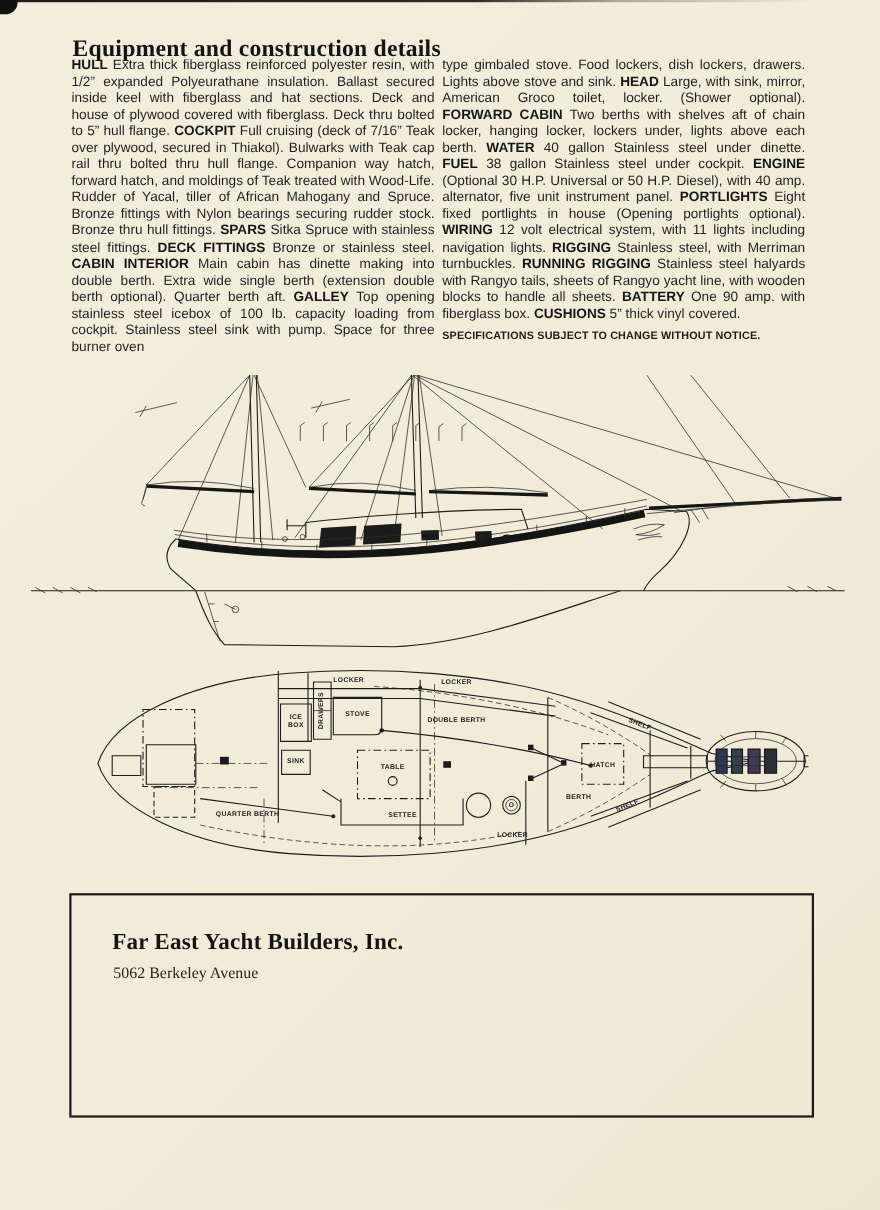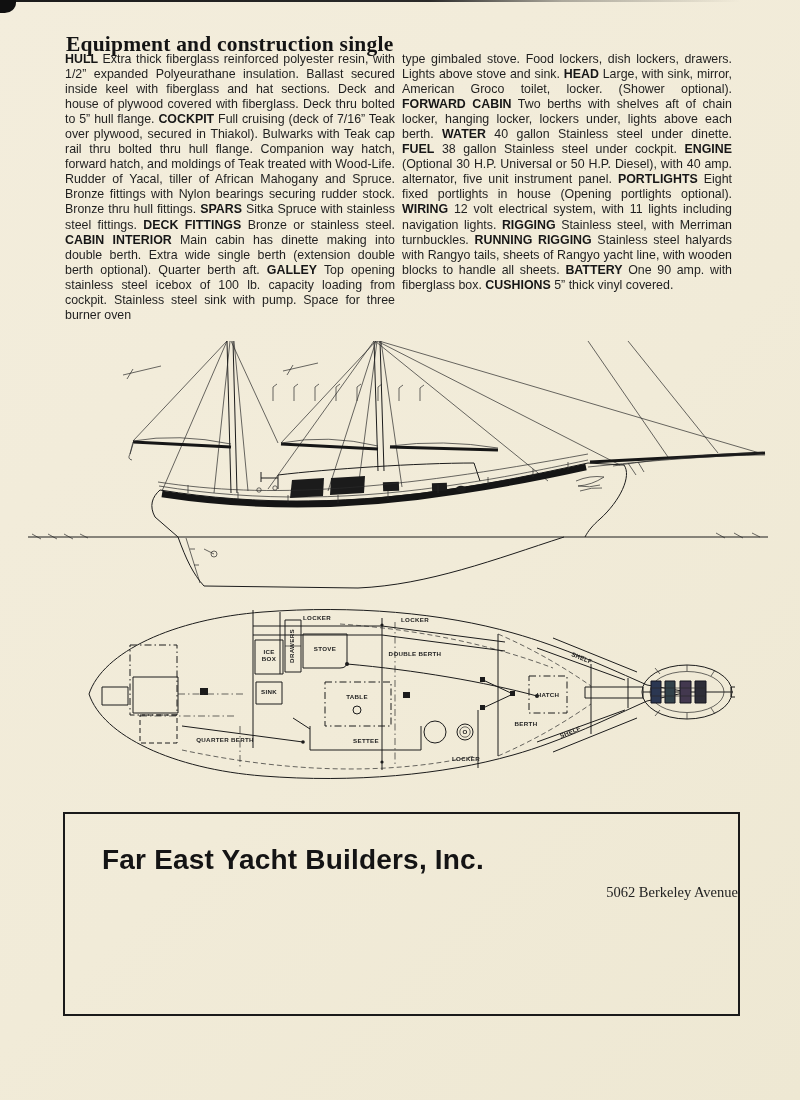--- a/index.html
+++ b/index.html
@@ -31,40 +31,41 @@
   .fill-dk{fill:#1b1b1b;stroke:none;}
   .dash{stroke-dasharray:5 3;}
   .dashdot{stroke-dasharray:7 3 1.5 3;}
   .plabel{font-family:"Liberation Sans",sans-serif;font-size:6.2px;font-weight:bold;fill:#222;
     text-anchor:middle;letter-spacing:.3px;}
   .pub-box{
     position:absolute;left:63px;top:812px;width:673px;height:200px;
     border:2px solid #1a1a1a;background:rgba(255,255,255,0.0);
   }
   .pub-name{
-    margin:30px 0 0 37px;font-family:Liberation Sans, sans-serif;font-weight:bold;
-    font-size:28px;color:#141414;letter-spacing:.2px;
+    margin:30px 0 0 37px;font-family:Liberation Serif, serif;font-weight:bold;
+    font-size:21px;color:#141414;letter-spacing:.2px;
   }
   .pub-addr{margin:6px 0 0 38px;font-family:"Liberation Serif",serif;font-size:14.5px;
-    line-height:20px;color:#222;text-align:right;}
+    line-height:20px;color:#222;}
 </style>
 </head>
 <body>
 
 <div class="scan-topline"></div>
 <div class="scan-corner"></div>
 
-<h1 class="page-title">Equipment and construction single</h1>
+<h1 class="page-title">Equipment and construction details</h1>
 
 <div class="columns">
   <div class="col">
       <p><span class="b">HULL</span><span> Extra thick fiberglass reinforced polyester resin, with 1/2” expanded Polyeurathane insulation. Ballast secured inside keel with fiberglass and hat sections. Deck and house of plywood covered with fiberglass. Deck thru bolted to 5” hull flange. </span><span class="b">COCKPIT</span><span> Full cruising (deck of 7/16” Teak over plywood, secured in Thiakol). Bulwarks with Teak cap rail thru bolted thru hull flange. Companion way hatch, forward hatch, and moldings of Teak treated with Wood-Life. Rudder of Yacal, tiller of African Mahogany and Spruce. Bronze fittings with Nylon bearings securing rudder stock. Bronze thru hull fittings. </span><span class="b">SPARS</span><span> Sitka Spruce with stainless steel fittings. </span><span class="b">DECK FITTINGS</span><span> Bronze or stainless steel. </span><span class="b">CABIN INTERIOR</span><span> Main cabin has dinette making into double berth. Extra wide single berth (extension double berth optional). Quarter berth aft. </span><span class="b">GALLEY</span><span> Top opening stainless steel icebox of 100 lb. capacity loading from cockpit. Stainless steel sink with pump. Space for three burner oven</span></p>
     </div>
   <div class="col">
     <p><span>type gimbaled stove. Food lockers, dish lockers, drawers. Lights above stove and sink. </span><span class="b">HEAD</span><span> Large, with sink, mirror, American Groco toilet, locker. (Shower optional). </span><span class="b">FORWARD CABIN</span><span> Two berths with shelves aft of chain locker, hanging locker, lockers under, lights above each berth. </span><span class="b">WATER</span><span> 40 gallon Stainless steel under dinette. </span><span class="b">FUEL</span><span> 38 gallon Stainless steel under cockpit. </span><span class="b">ENGINE</span><span> (Optional 30 H.P. Universal or 50 H.P. Diesel), with 40 amp. alternator, five unit instrument panel. </span><span class="b">PORTLIGHTS</span><span> Eight fixed portlights in house (Opening portlights optional). </span><span class="b">WIRING</span><span> 12 volt electrical system, with 11 lights including navigation lights. </span><span class="b">RIGGING</span><span> Stainless steel, with Merriman turnbuckles. </span><span class="b">RUNNING RIGGING</span><span> Stainless steel halyards with Rangyo tails, sheets of Rangyo yacht line, with wooden blocks to handle all sheets. </span><span class="b">BATTERY</span><span> One 90 amp. with fiberglass box. </span><span class="b">CUSHIONS</span><span> 5” thick vinyl covered.</span></p>
+    <div class="notice">SPECIFICATIONS SUBJECT TO CHANGE WITHOUT NOTICE.</div>
   </div>
 </div>
 
 <svg id="sailplan" width="740" height="259" viewBox="0 0 740 259" style="left:28px;top:341px">
 
   <path class="ln" d="M0,196 H740"></path>
   <path class="ln-thin" d="M4,193 l9,5 M20,193 l9,5 M36,193 l9,5 M52,193 l8,4 M688,192 l9,5 M706,192 l9,5 M724,192 l8,4"></path>
 
   <path class="ln" d="M199,0 L203,152 M205,0 L209,152"></path>
   <path class="ln" d="M346,0 L350,130 M352,0 L356,130"></path>

